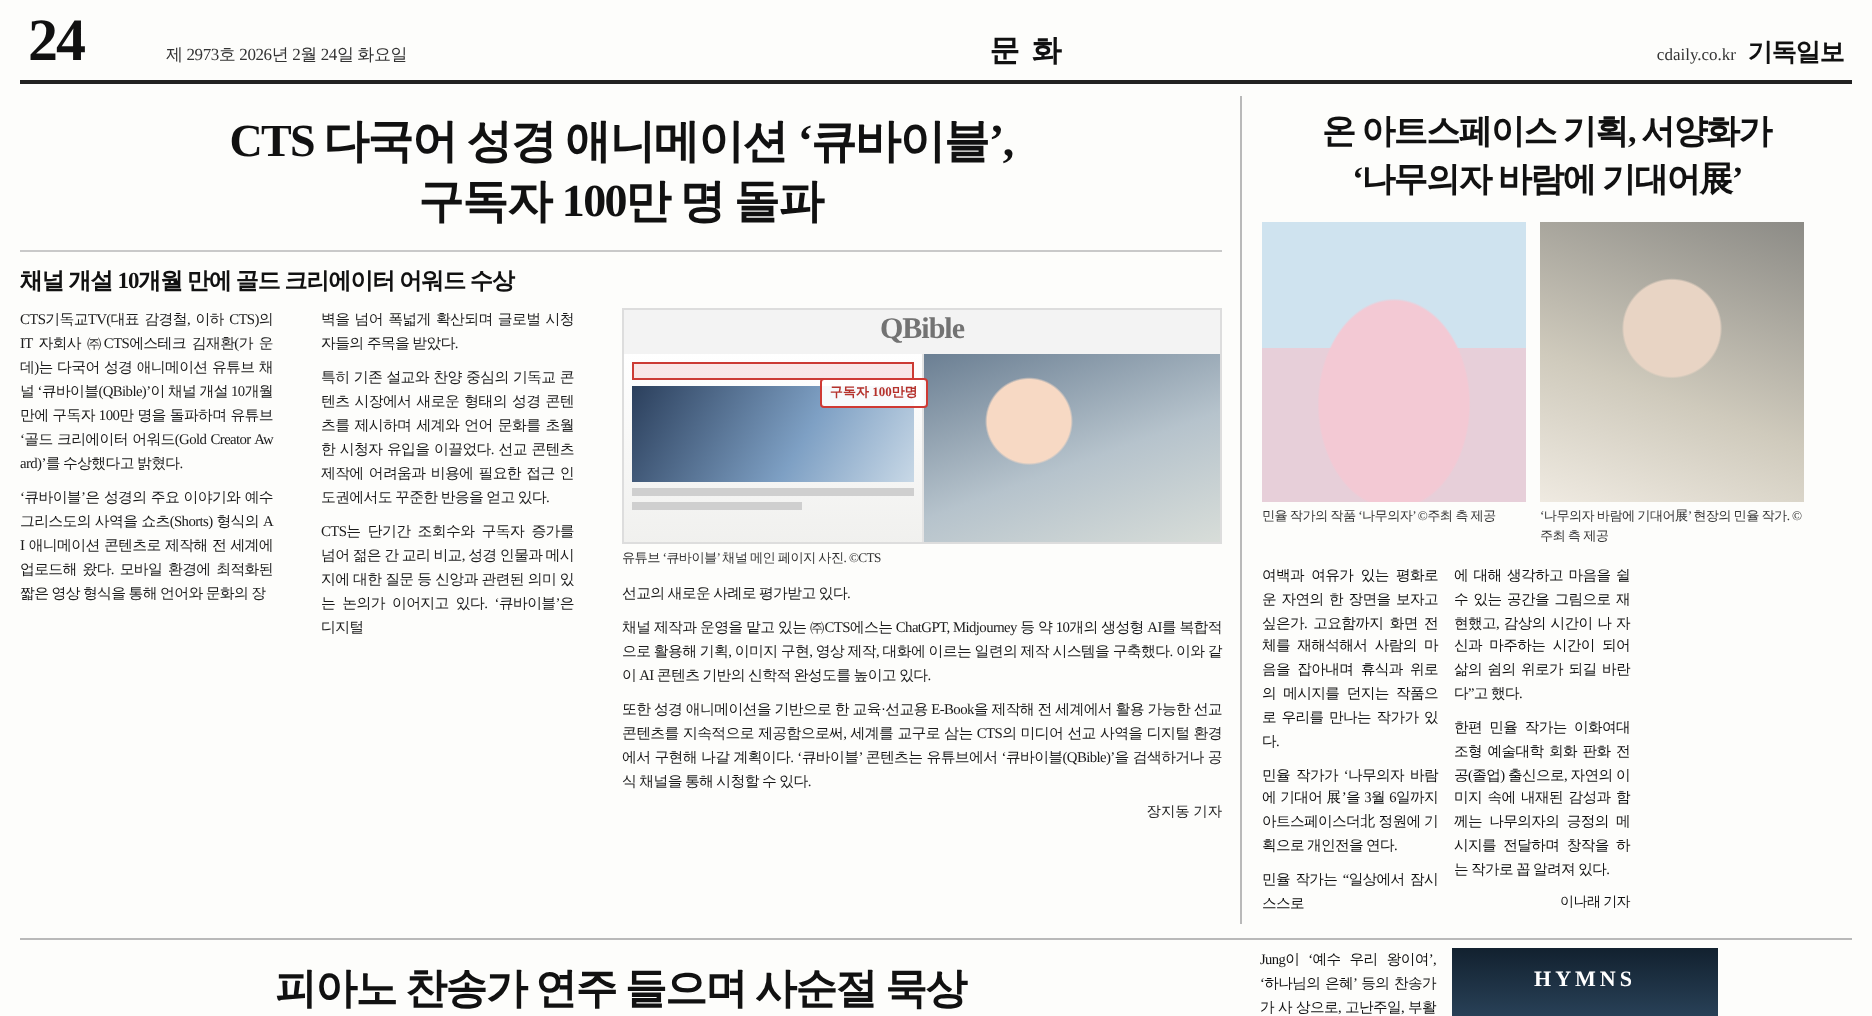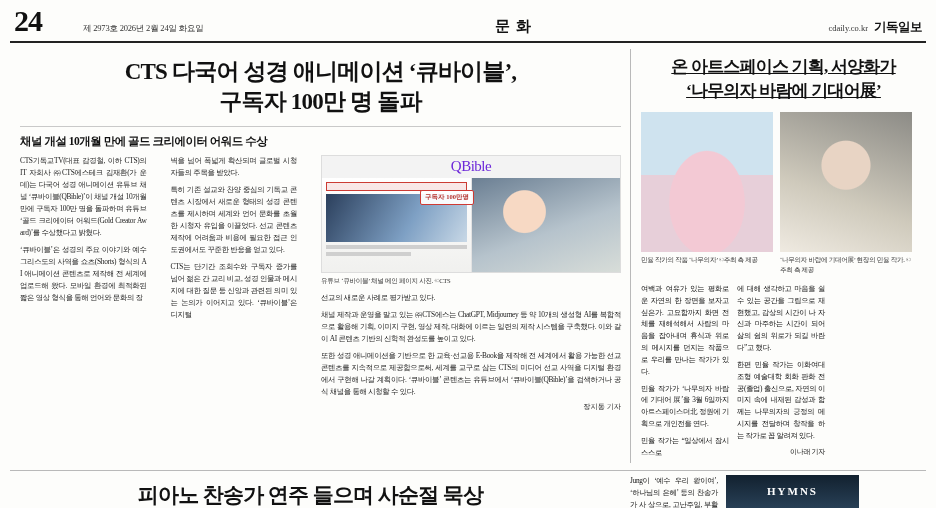--- a/index.html
+++ b/index.html
@@ -69,21 +69,20 @@
     font-size: 12.5px;
     font-weight: bold;
     letter-spacing: -0.5px;
   }
 
   
   .content {
     display: flex;
     gap: 0;
     margin-top: 4px;
-    margin-left: 10px;
   }
   .col-left {
     width: 610px;
     padding-right: 9px;
     box-sizing: border-box;
   }
   .vdivider {
     width: 1px;
     background: #b9b9b9;
     margin: 2px 0 0 0;
@@ -149,22 +148,22 @@
     box-sizing: border-box;
     overflow: hidden;
   }
   .qb-title {
     position: absolute;
     top: 2px;
     left: 0;
     right: 0;
     text-align: center;
     font-size: 15px;
-    font-weight: normal;
-    color: #6d28d9;
+    font-weight: bold;
+    color: #737373;
     letter-spacing: -0.5px;
   }
   .qb-strip {
     position: absolute;
     top: 22px;
     left: 0;
     width: 300px;
     height: 96px;
     display: flex;
   }
@@ -229,21 +228,20 @@
   }
 
   
   .right-headline {
     text-align: center;
     font-size: 17px;
     font-weight: bold;
     line-height: 1.42;
     letter-spacing: -0.8px;
     margin: 8px 0 9px 0;
-    text-decoration: underline;
   }
   .right-headline span { display: block; }
   .right-photos {
     display: flex;
     gap: 7px;
     margin-top: 4px;
   }
   .rphoto {
     width: 132px;
   }

